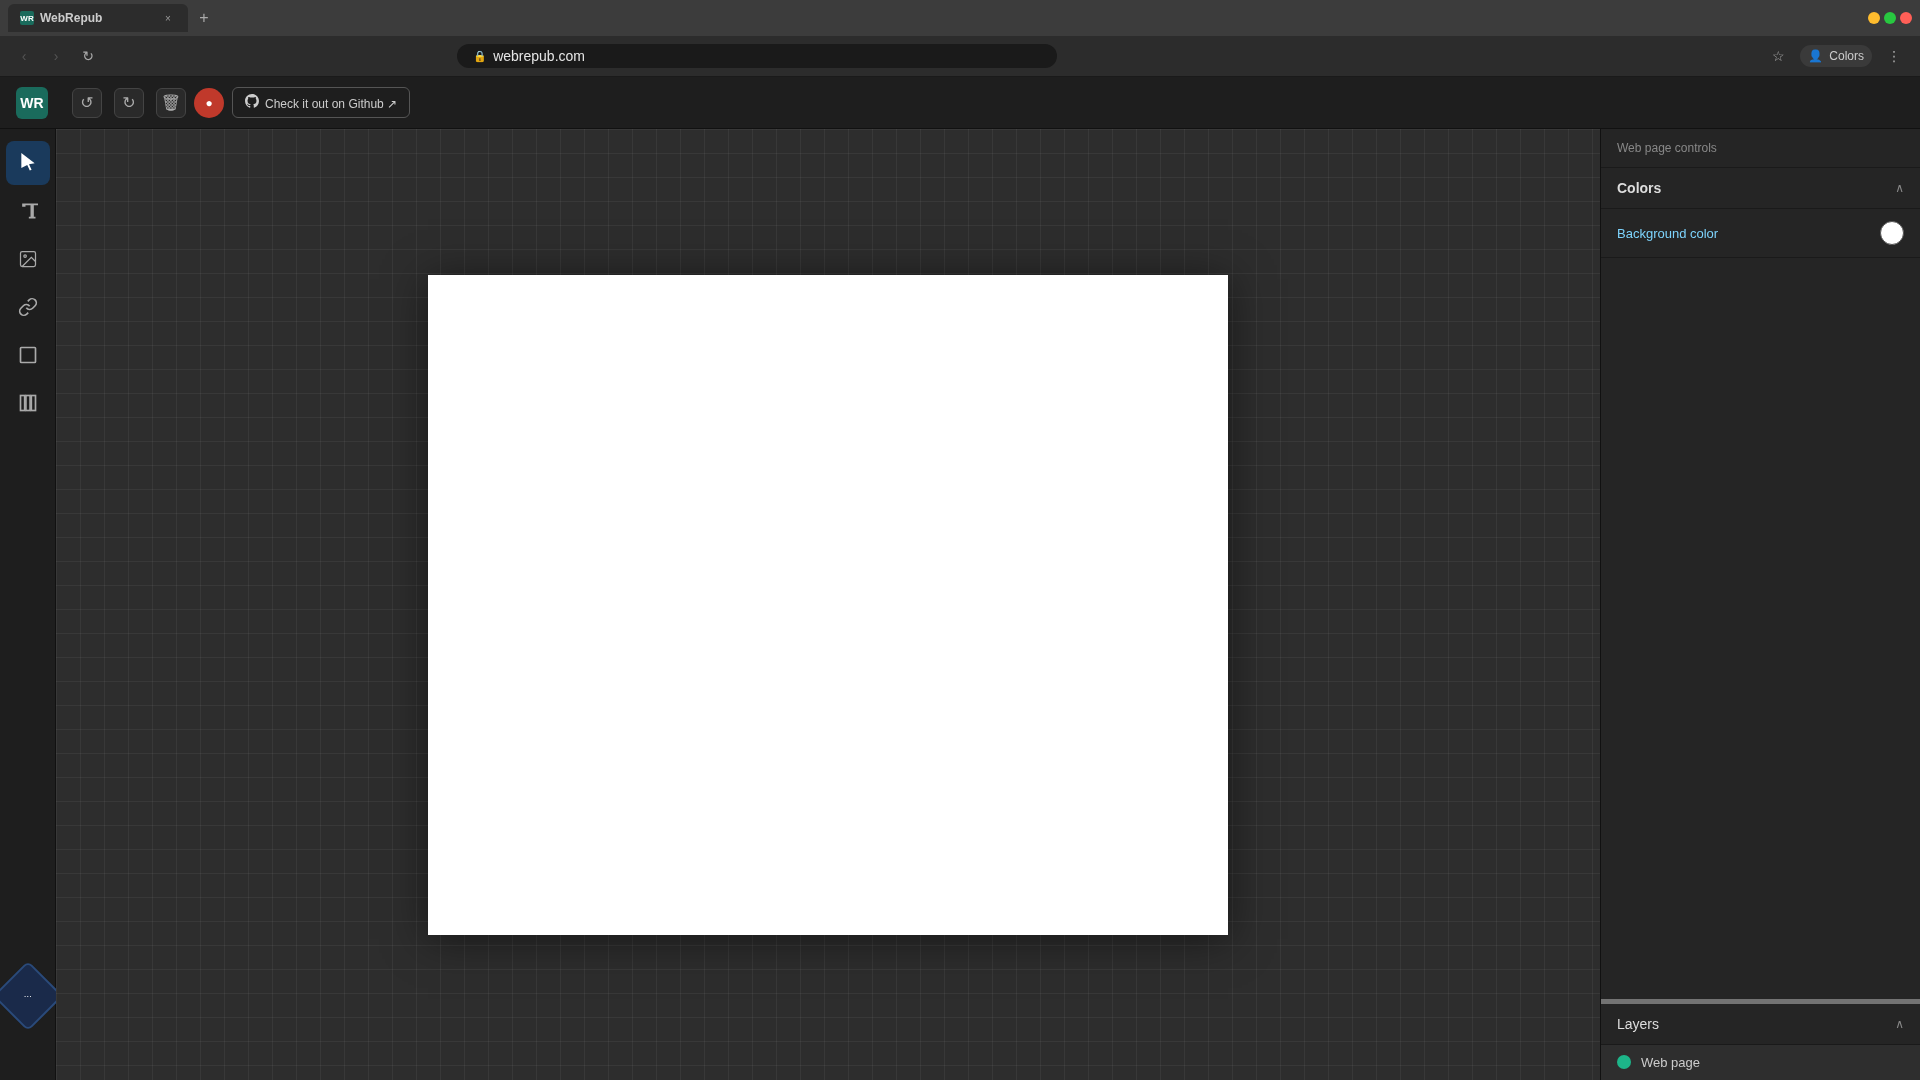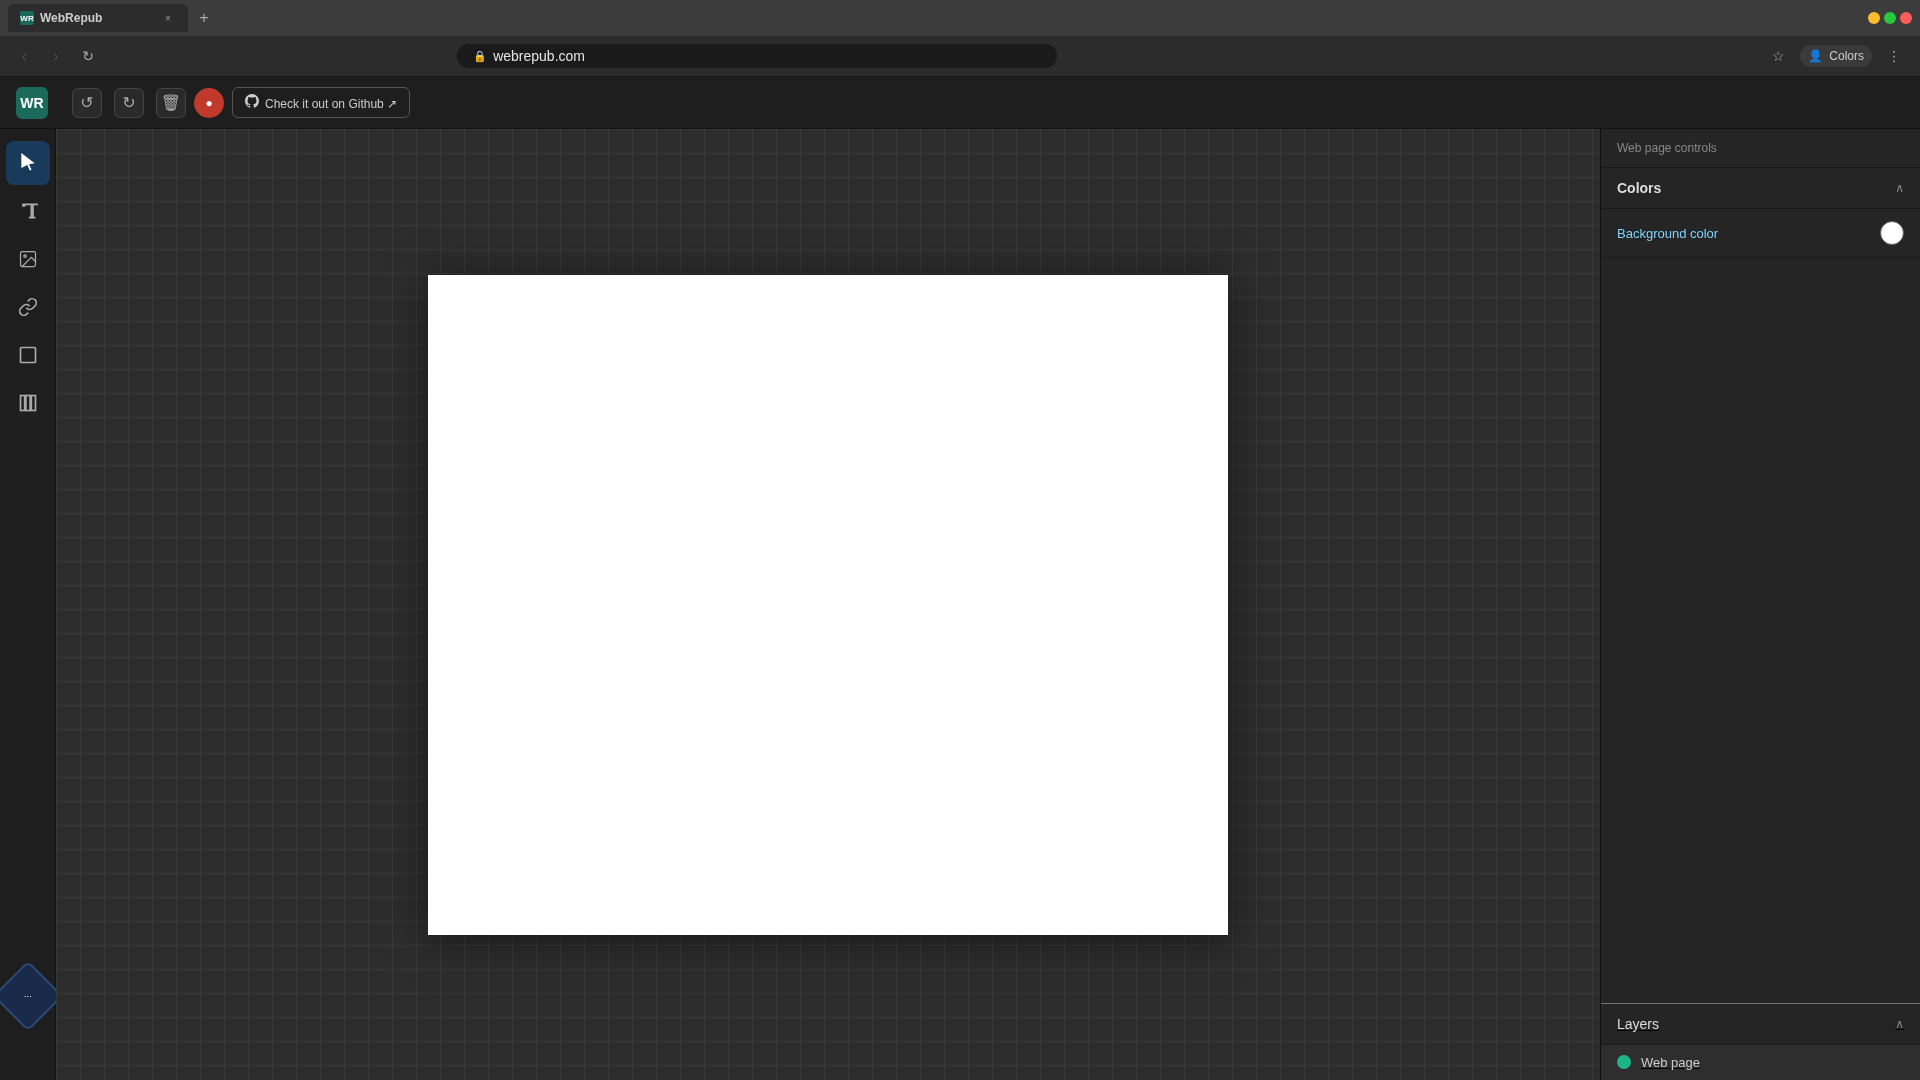--- a/index.html
+++ b/index.html
@@ -354,22 +354,21 @@
       width: 24px; height: 24px;
       border-radius: 50%;
       background: white;
       border: 1px solid #555;
       cursor: pointer;
     }
 
     
     .layers-section {
       margin-top: auto;
-      border-top: 1px solid #737373;
-      text-decoration: underline;
+      border-top: 5px solid #737373;
     }
     .layers-header {
       display: flex;
       align-items: center;
       justify-content: space-between;
       padding: 12px 16px;
       border-bottom: 1px solid #1a1a1a;
     }
     .layers-title {
       font-size: 14px;

